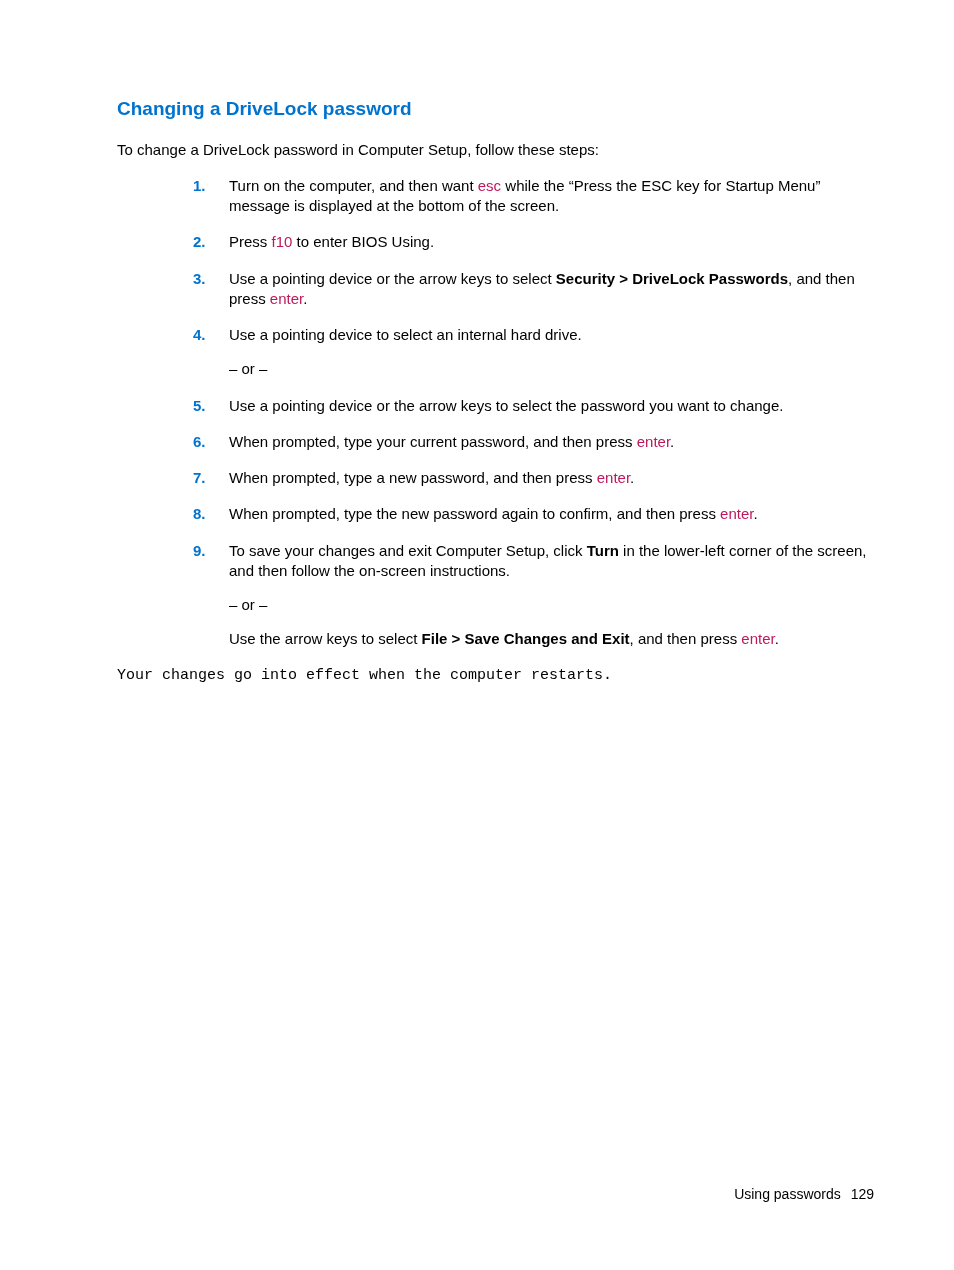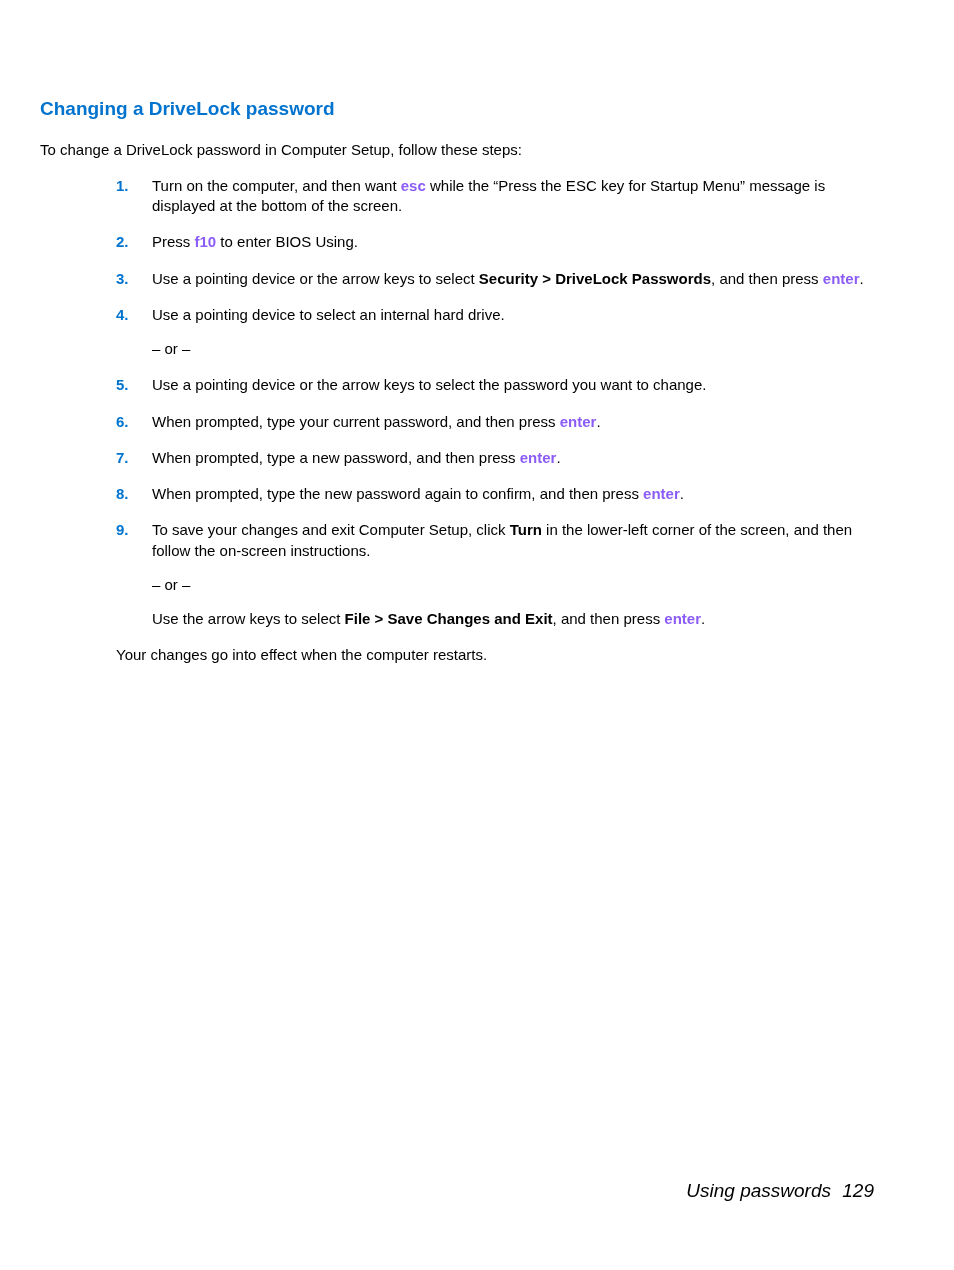--- a/index.html
+++ b/index.html
@@ -7,21 +7,21 @@
       font-family: Arial, Helvetica, sans-serif;
       width: 954px;
       height: 1270px;
       background: #fff;
       position: relative;
       font-size: 15px;
       color: #000;
       line-height: 1.35;
     }
     .page {
-      padding: 96px 80px 0 40px;
+      padding: 96px 80px 0 117px;
     }
     h2.section-heading {
       color: #0073cf;
       font-size: 19px;
       font-weight: bold;
       margin-bottom: 18px;
     }
     .intro {
       margin-bottom: 16px;
     }
@@ -41,32 +41,31 @@
     }
     ol.steps > li > .body {
       flex: 1;
     }
     ol.steps > li > .body > p {
       margin-bottom: 14px;
     }
     ol.steps > li > .body > p:last-child {
       margin-bottom: 0;
     }
-    .key { color: #8b5cf6; font-weight: bold; }
+    .key { color: #be185d; }
     .bold { font-weight: bold; }
     .outro {
-      margin-left: 76px;
       margin-top: 2px;
+      font-family: Liberation Mono, monospace;
     }
     .footer {
       position: absolute;
       bottom: 66px;
       right: 80px;
-      font-size: 19px;
-      font-style: italic;
+      font-size: 14px;
     }
     .footer .pg { margin-left: 6px; }
   </style>
 </head>
 <body>
 
 <div class="page">
   <h2 class="section-heading">Changing a DriveLock password</h2>
   <p class="intro">To change a DriveLock password in Computer Setup, follow these steps:</p>
   <ol class="steps" id="steps">

